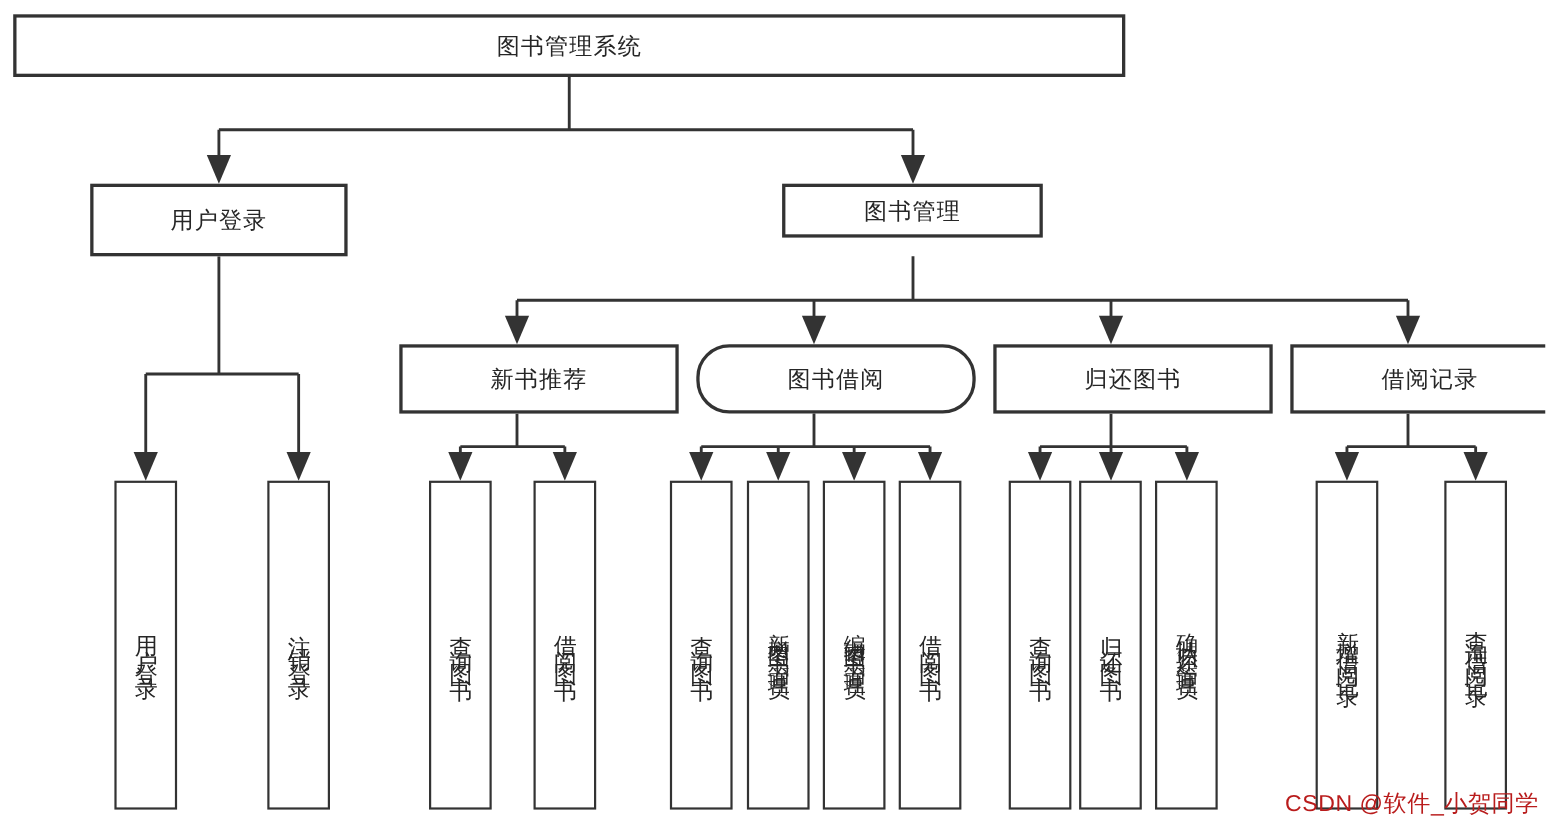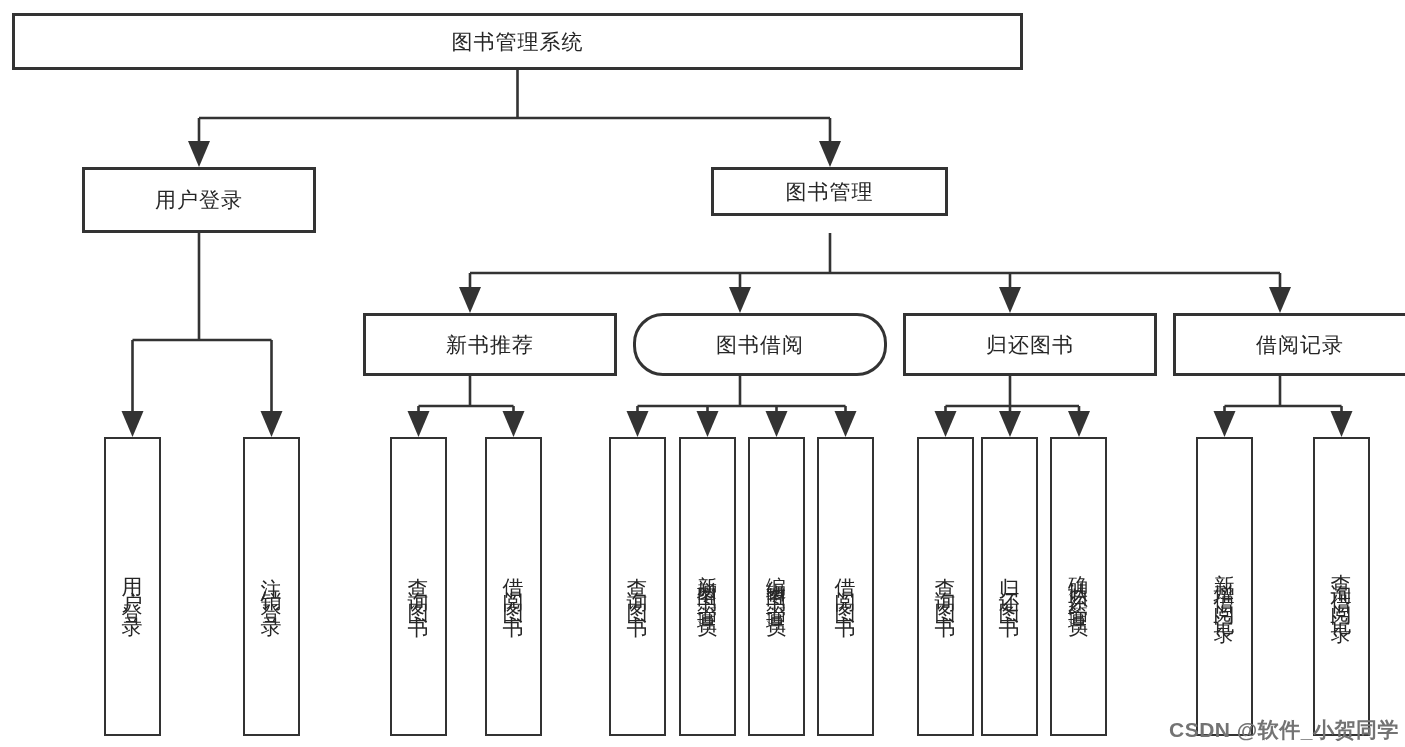--- a/index.html
+++ b/index.html
@@ -57,24 +57,23 @@
   #lf-cb-query{left:917px;}
   #lf-cb-return{left:981px;}
   #lf-cb-confirm{left:1050px;}
   #lf-br-add{left:1196px;}
   #lf-br-query{left:1313px;}
   
   #watermark{
     position:absolute;
     right:6px;bottom:3px;
     font-size:21px;
-    color:#737373;
+    color:#b91c1c;
     z-index:5;
     letter-spacing:0.5px;
-    font-weight:bold;
   }
 </style>
 </head>
 <body>
 
 <div id="canvas">
 
   <svg id="connectors" width="1405" height="747" viewBox="0 0 1405 747">
     <g stroke="#333333" stroke-width="2.6" fill="none">
 

